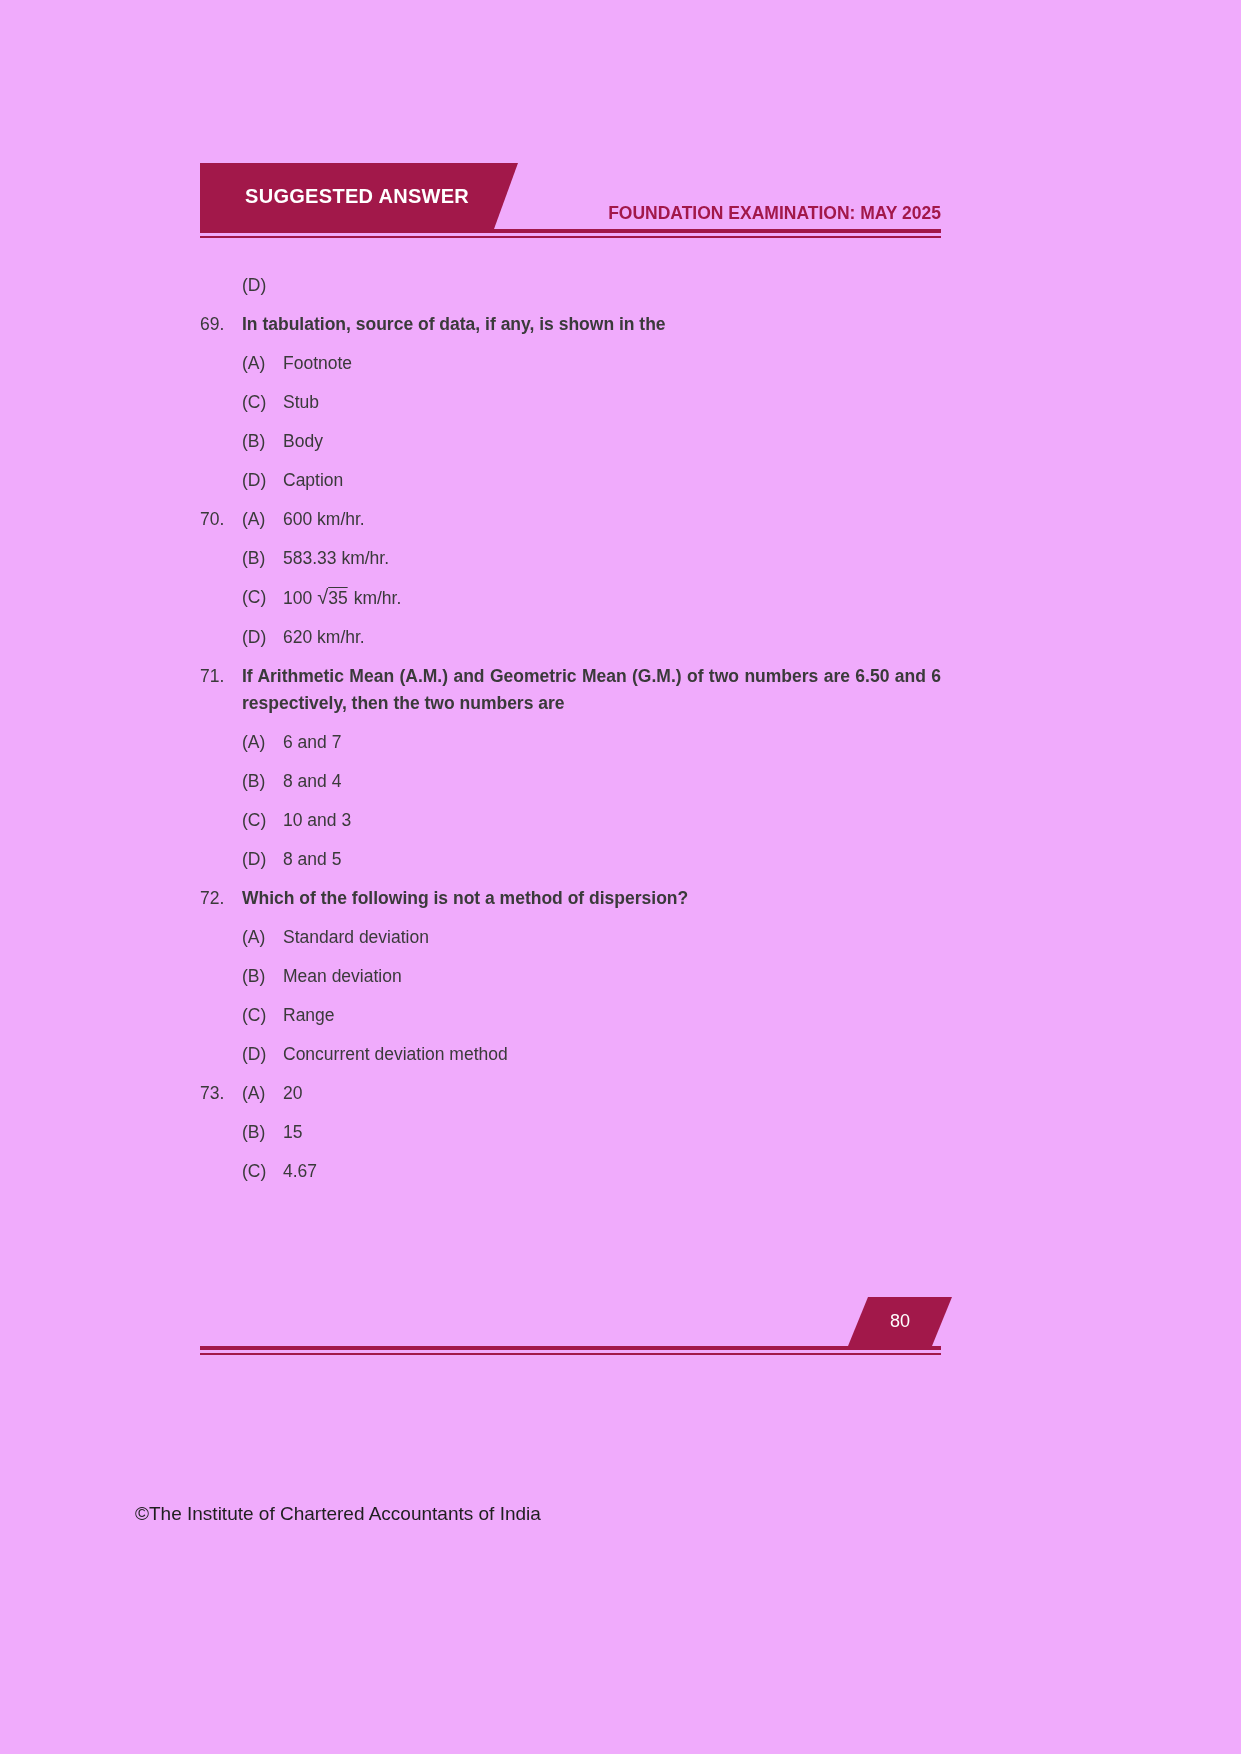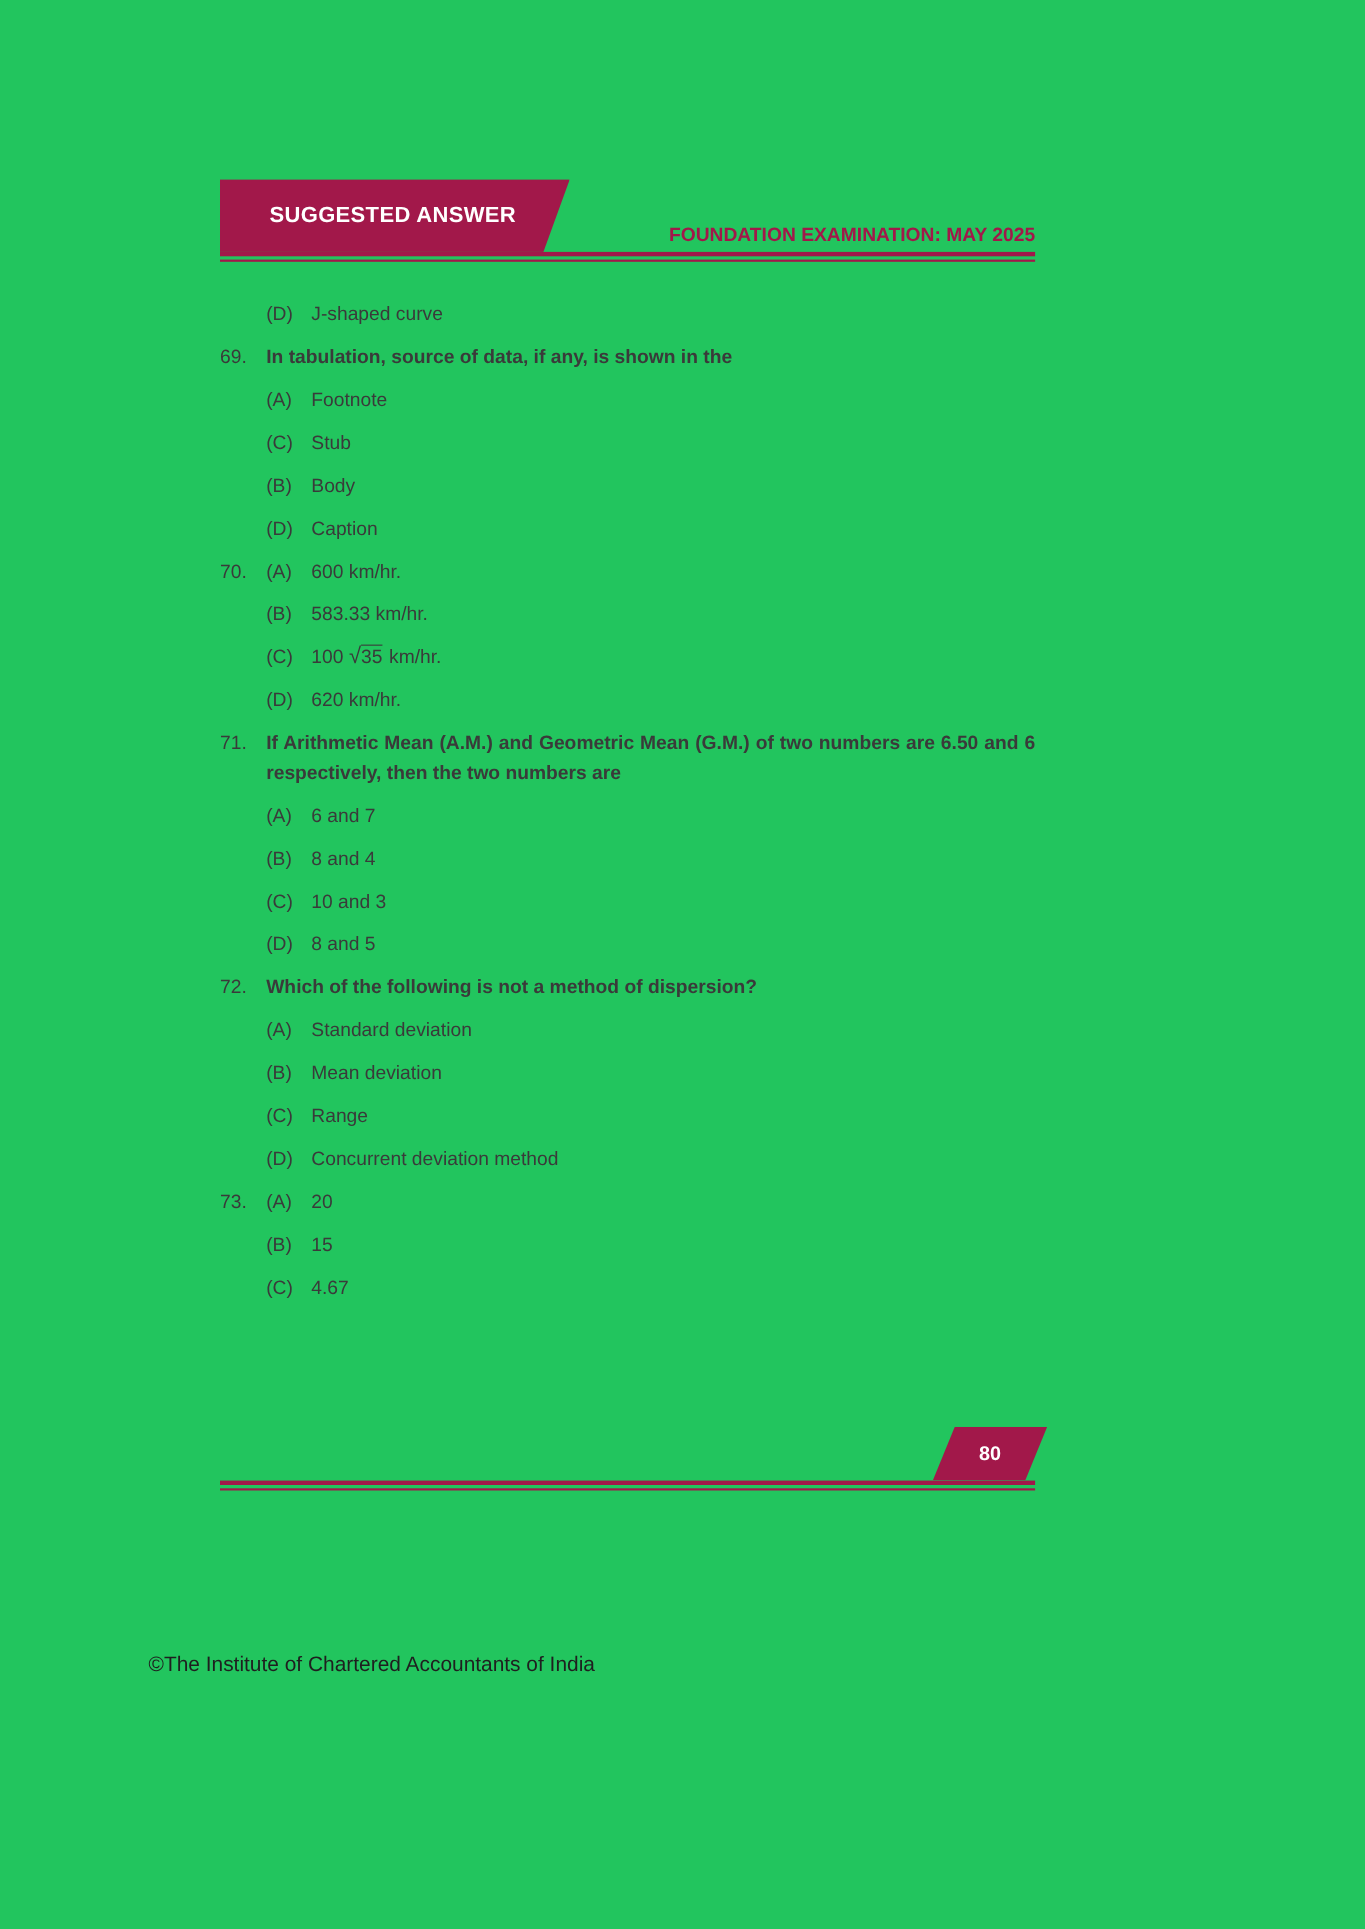--- a/index.html
+++ b/index.html
@@ -3,21 +3,21 @@
 <meta charset="utf-8">
 <style>
   * { margin: 0; padding: 0; box-sizing: border-box; }
   :root { --accent: #A2184A; --text: #3A3A3A; }
   html, body { background: #ffffff; }
   body { font-family: "Liberation Sans", sans-serif; }
   .page {
     position: relative;
     width: 1241px;
     height: 1754px;
-    background: #22c55e;
+    background: #f0abfc;
     overflow: hidden;
   }
 
   
   .banner {
     position: absolute;
     left: 200px;
     top: 163px;
     width: 318px;
     height: 66px;
@@ -81,21 +81,21 @@
     width: 104px;
     height: 49px;
     background: var(--accent);
     clip-path: polygon(20px 0, 100% 0, calc(100% - 20px) 100%, 0 100%);
     display: flex;
     align-items: center;
     justify-content: center;
   }
   .page-badge span {
     color: #ffffff;
-    font-weight: bold;
+    font-weight: normal;
     font-size: 18px;
   }
   .rule-bottom-thick { top: 1346px; height: 4px; }
   .rule-bottom-thin  { top: 1353px; height: 2px; }
   .copyright {
     position: absolute;
     left: 135px;
     top: 1503px;
     font-size: 19px;
     color: #1F1F1F;
@@ -110,21 +110,20 @@
     <span class="banner-label">SUGGESTED ANSWER</span>
   </div>
   <div class="exam-title">FOUNDATION EXAMINATION: MAY 2025</div>
   <div class="rule rule-top-thick"></div>
   <div class="rule rule-top-thin"></div>
 
   <main class="content">
 
     <div class="option leading">
       <span class="olabel">(D)</span>
-      <span class="otext">J-shaped curve</span>
     </div>
 
     <section class="question">
       <span class="qnum">69.</span>
       <p class="qtext">In tabulation, source of data, if any, is shown in the</p>
       <div class="option">
         <span class="olabel">(A)</span>
         <span class="otext">Footnote</span>
       </div>
       <div class="option">

